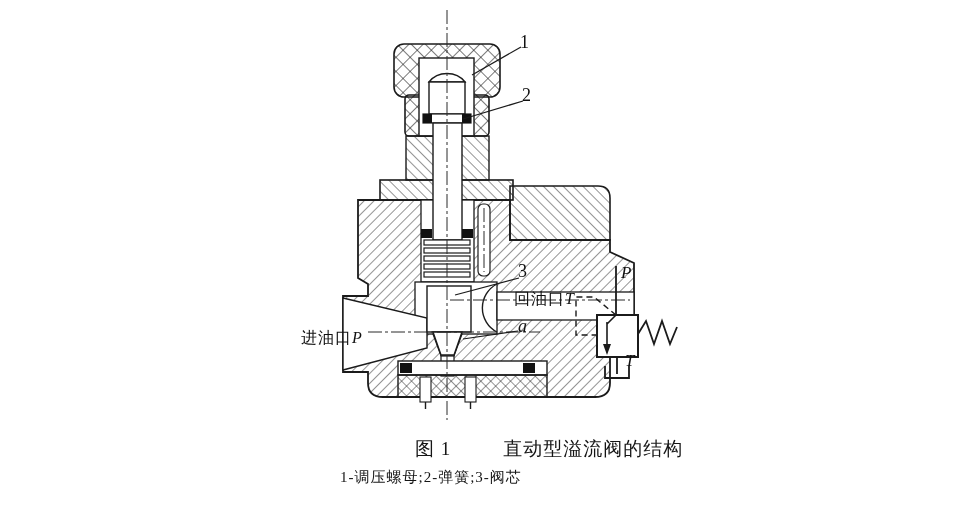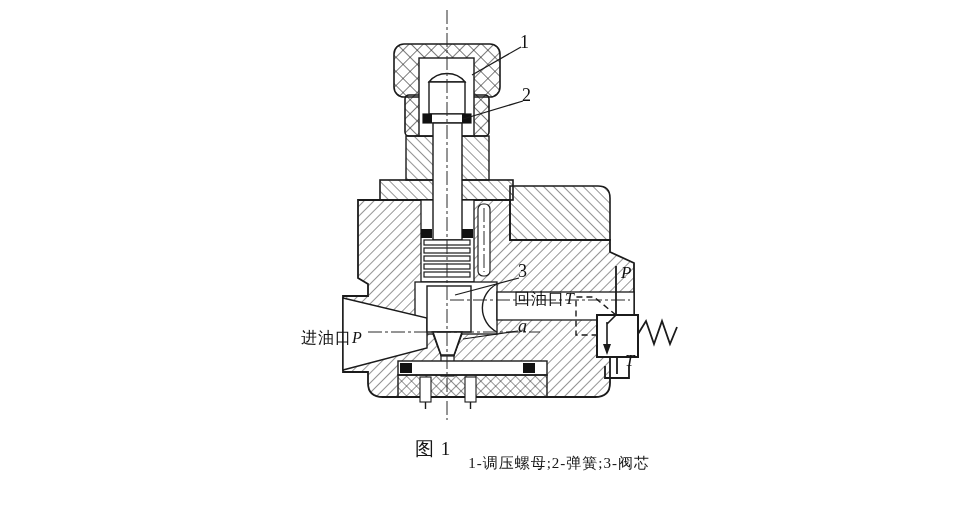--- a/index.html
+++ b/index.html
@@ -24,22 +24,22 @@
   .callout{font-size:18px;}
   .italic{font-style:italic;}
   .port-label{font-size:16px;letter-spacing:1px;}
   .sym-label{font-size:17px;font-style:italic;}
   .caption-row{
     position:absolute;left:371px;top:436px;
     display:flex;gap:52px;
     font-size:19px;letter-spacing:1px;margin-left:44px;
   }
   .legend{
-    position:absolute;left:340px;top:454px;width:310px;
-    text-align:right;font-size:15px;letter-spacing:1px;
+    position:absolute;left:340px;top:468px;width:310px;
+    text-align:left;font-size:15px;letter-spacing:1px;
   }
 </style>
 </head>
 <body>
 
 <div class="page">
 
   <svg class="drawing-svg" width="969" height="520" viewBox="0 0 969 520">
     <defs>
       <pattern id="h1" width="7" height="7" patternUnits="userSpaceOnUse" patternTransform="rotate(45)">
@@ -163,16 +163,17 @@
 
   <div class="lbl port-label" style="left:301px;top:330px;">
     <span class="cjk">进油口</span><span class="it">P</span>
   </div>
 
   <div class="lbl sym-label" style="left:621px;top:264px;">P</div>
   <div class="lbl sym-label" style="left:625px;top:352px;">T</div>
 
   <div class="caption-row">
     <span>图 1</span>
+    <span>直动型溢流阀的结构</span>
   </div>
   <div class="legend">1-调压螺母;2-弹簧;3-阀芯</div>
 
 </div>
 
 </body></html>

